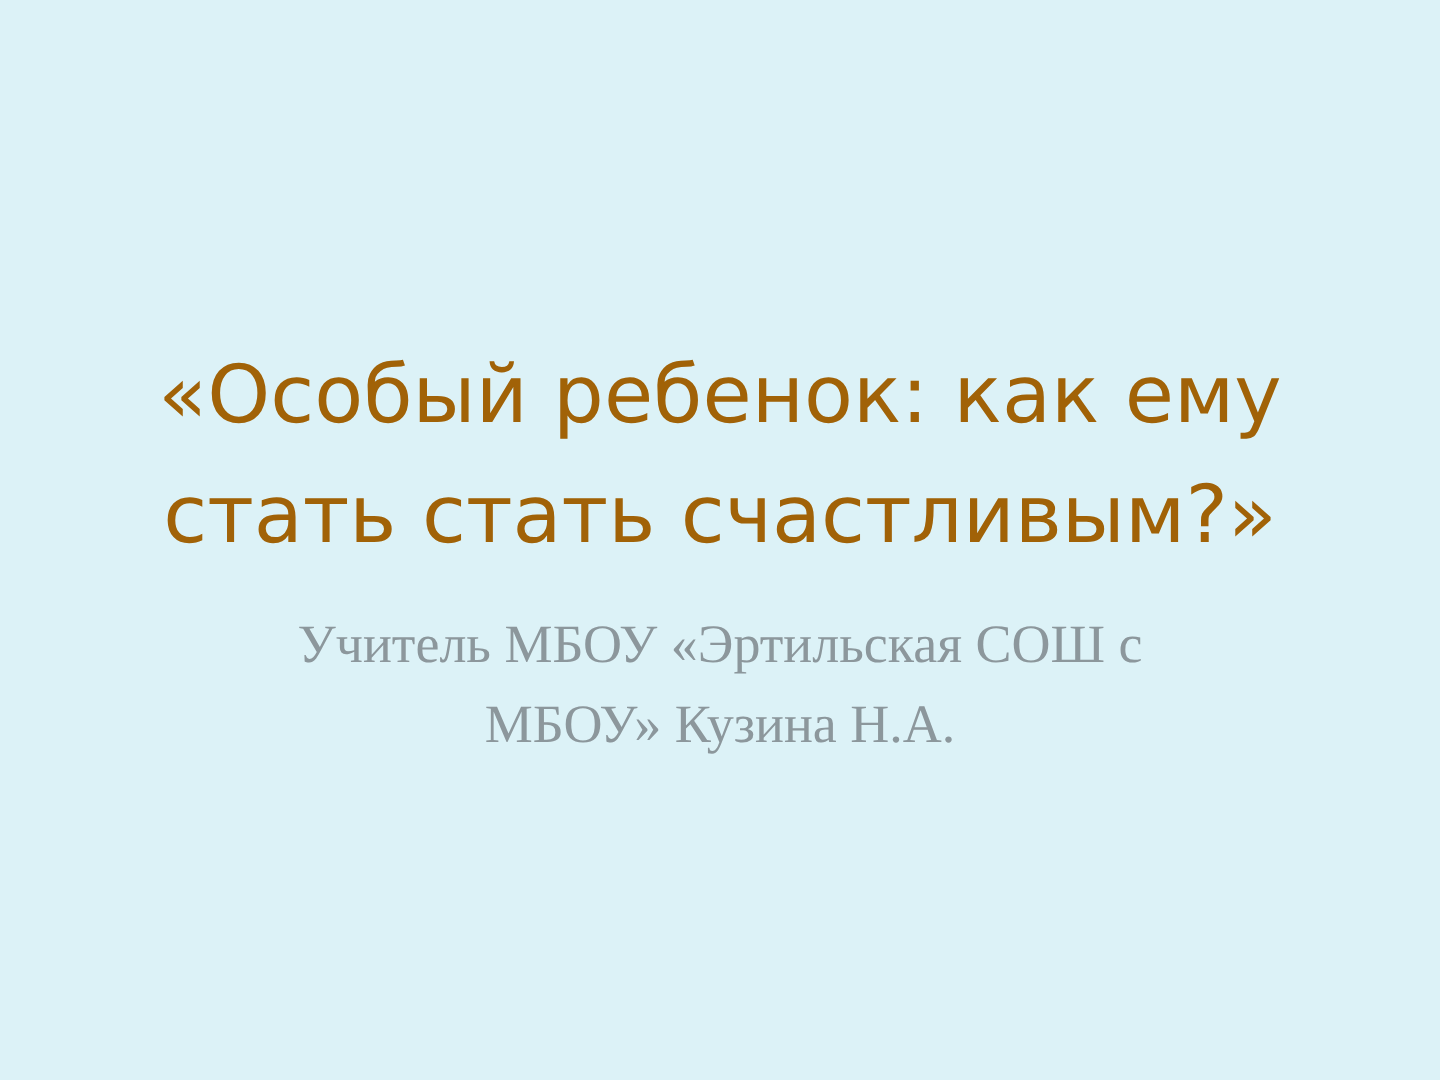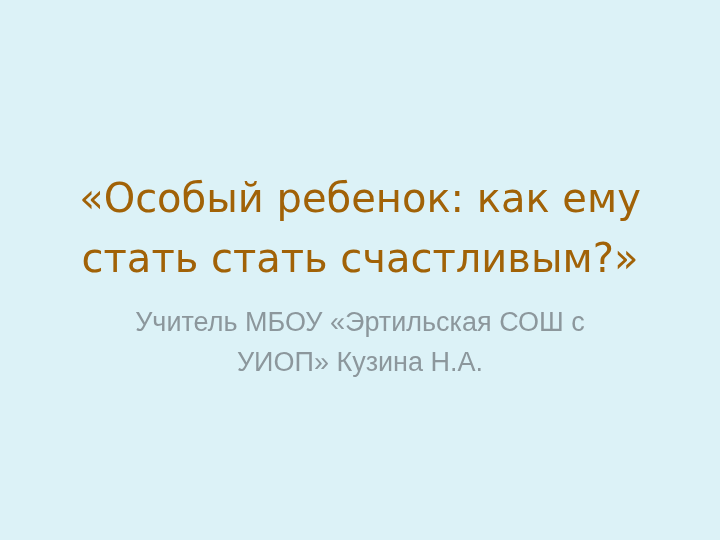--- a/index.html
+++ b/index.html
@@ -53,38 +53,38 @@
     position: absolute;
     left: 90px;
     right: 90px;
     top: 303px;
     text-align: center;
   }
 
   .subtitle-line {
     display: block;
     color: #8c979c;
-    font-family: Liberation Sans, sans-serif;
+    font-family: Liberation Serif, serif;
     font-size: 27px;
     font-weight: 400;
     line-height: 1.48;
     letter-spacing: 0px;
     white-space: nowrap;
   }
 </style>
 </head>
 <body>
 
 <div id="slide">
   <div id="slide-content">
 
     <div class="title-block">
       <span class="title-line">«Особый ребенок: как ему</span>
       <span class="title-line">стать стать счастливым?»</span>
     </div>
 
     <div class="subtitle-block">
       <span class="subtitle-line">Учитель МБОУ «Эртильская СОШ с</span>
-      <span class="subtitle-line">УИОП» Кузина Н.А.</span>
+      <span class="subtitle-line">МБОУ» Кузина Н.А.</span>
     </div>
 
   </div>
 </div>
 
 </body></html>

